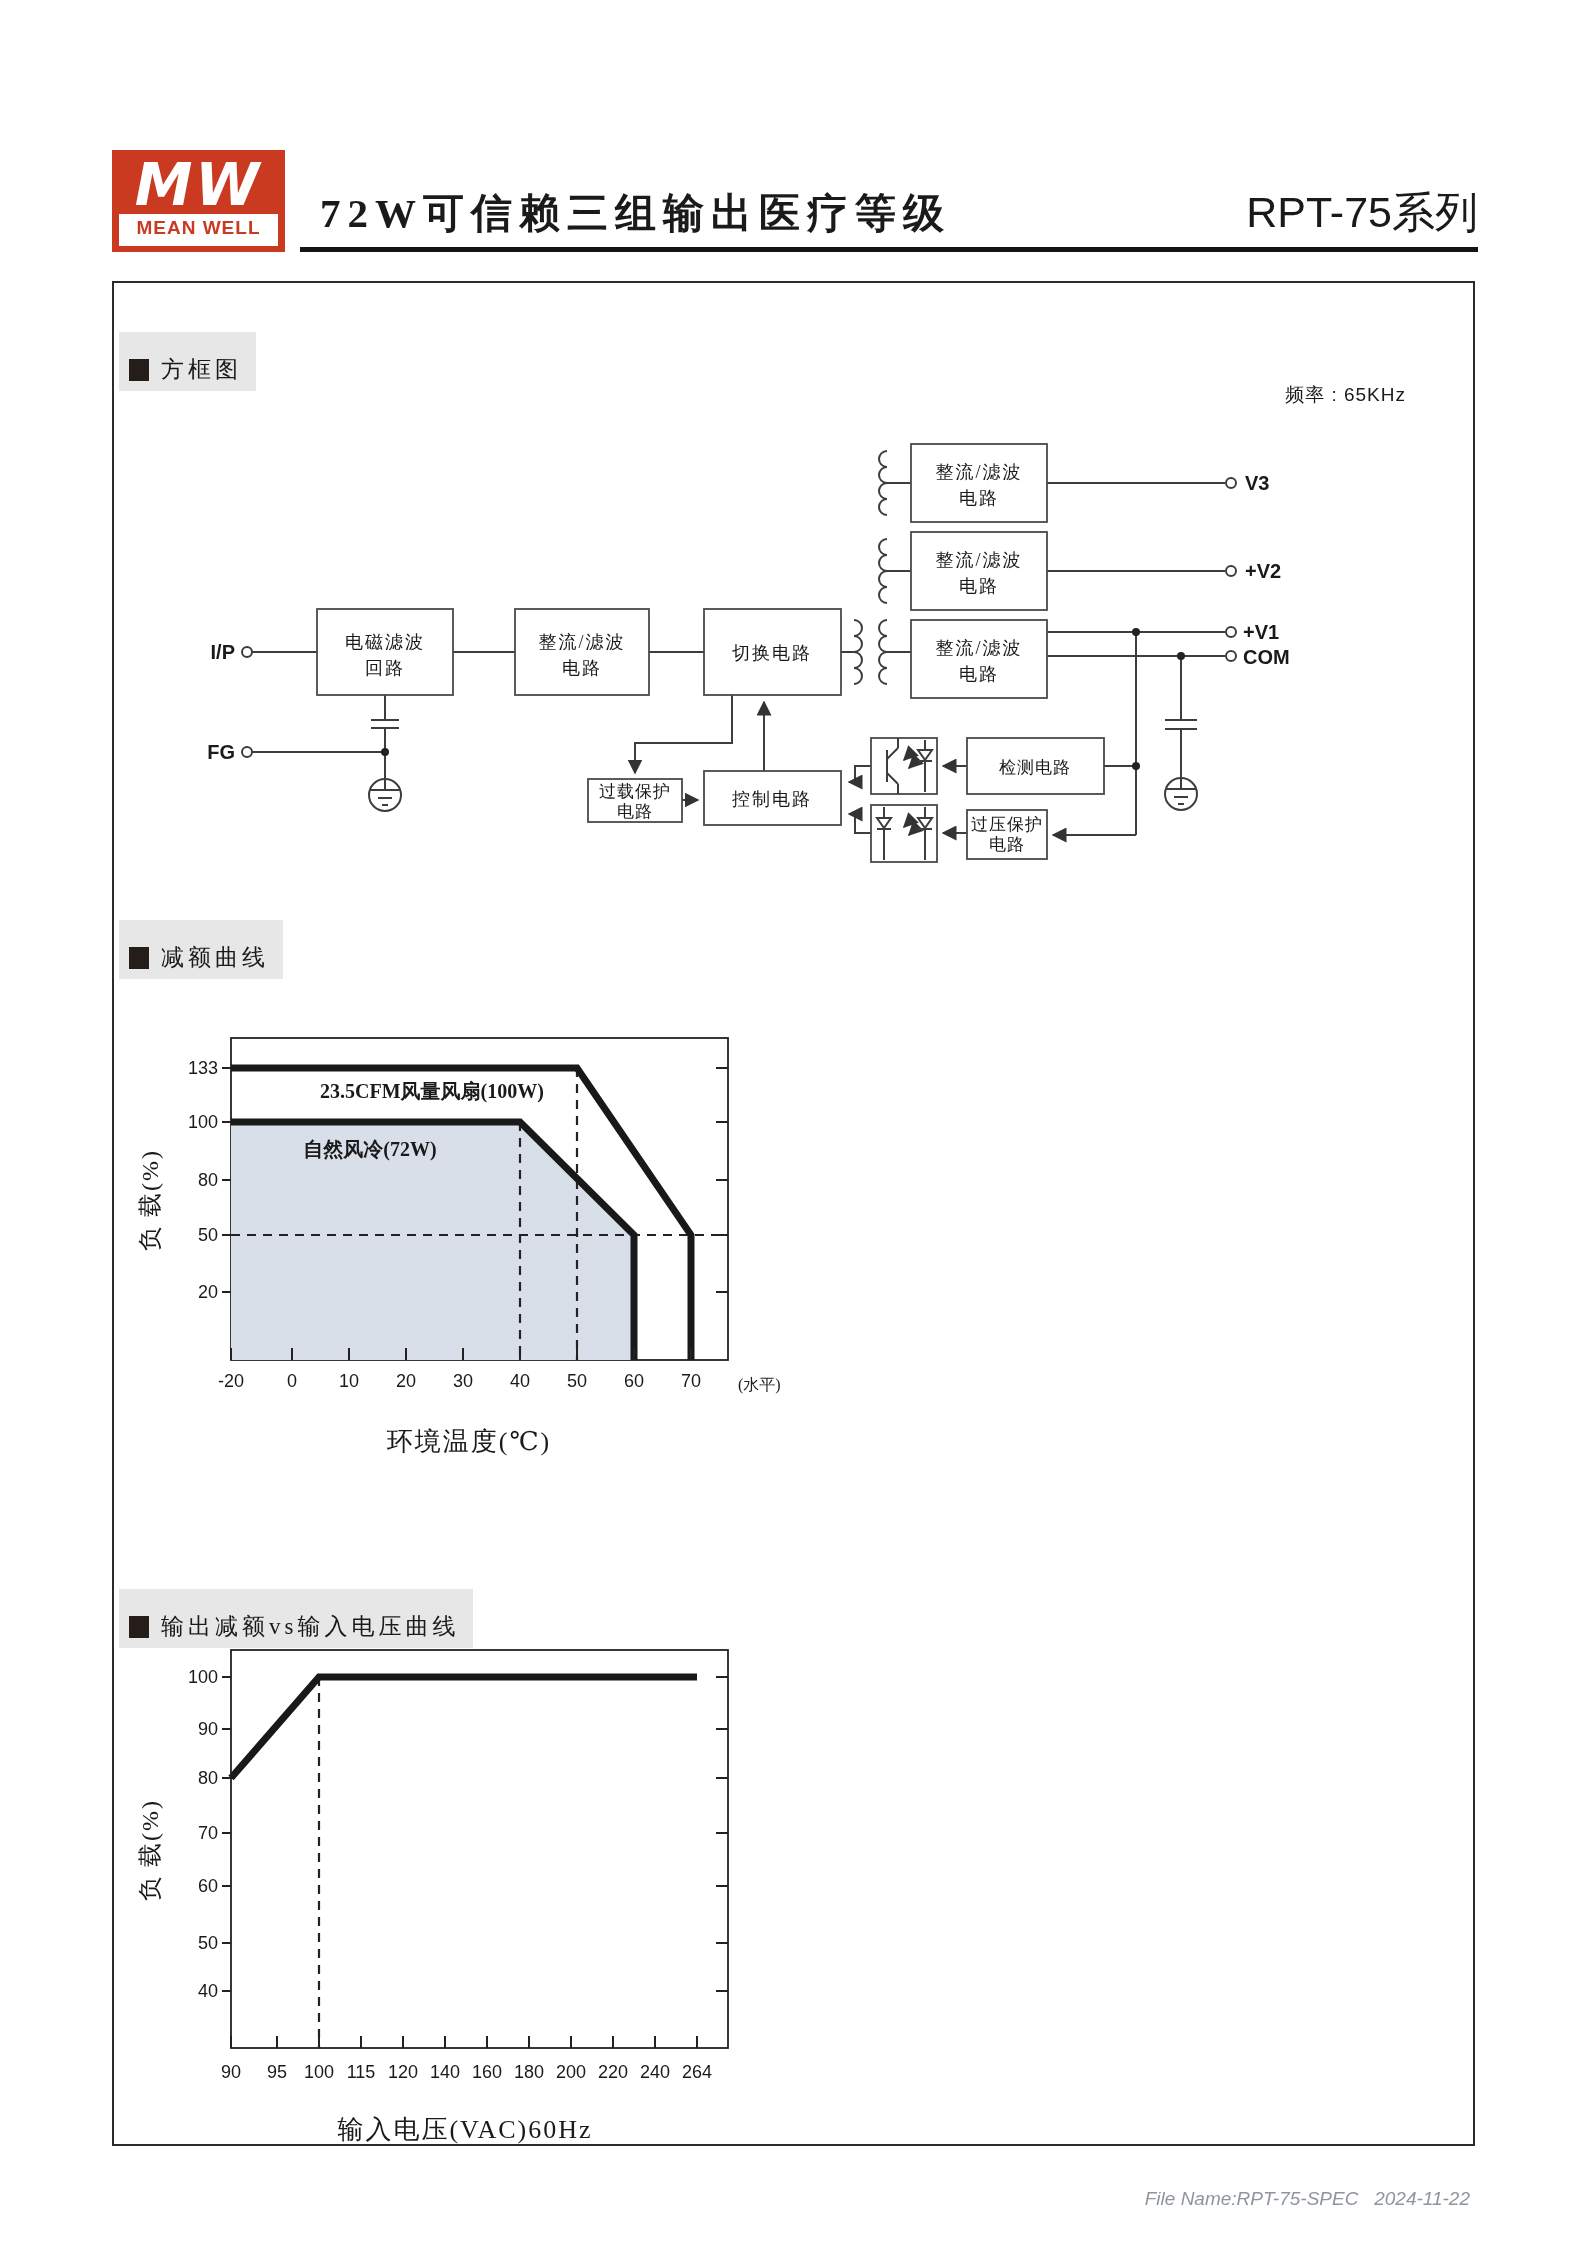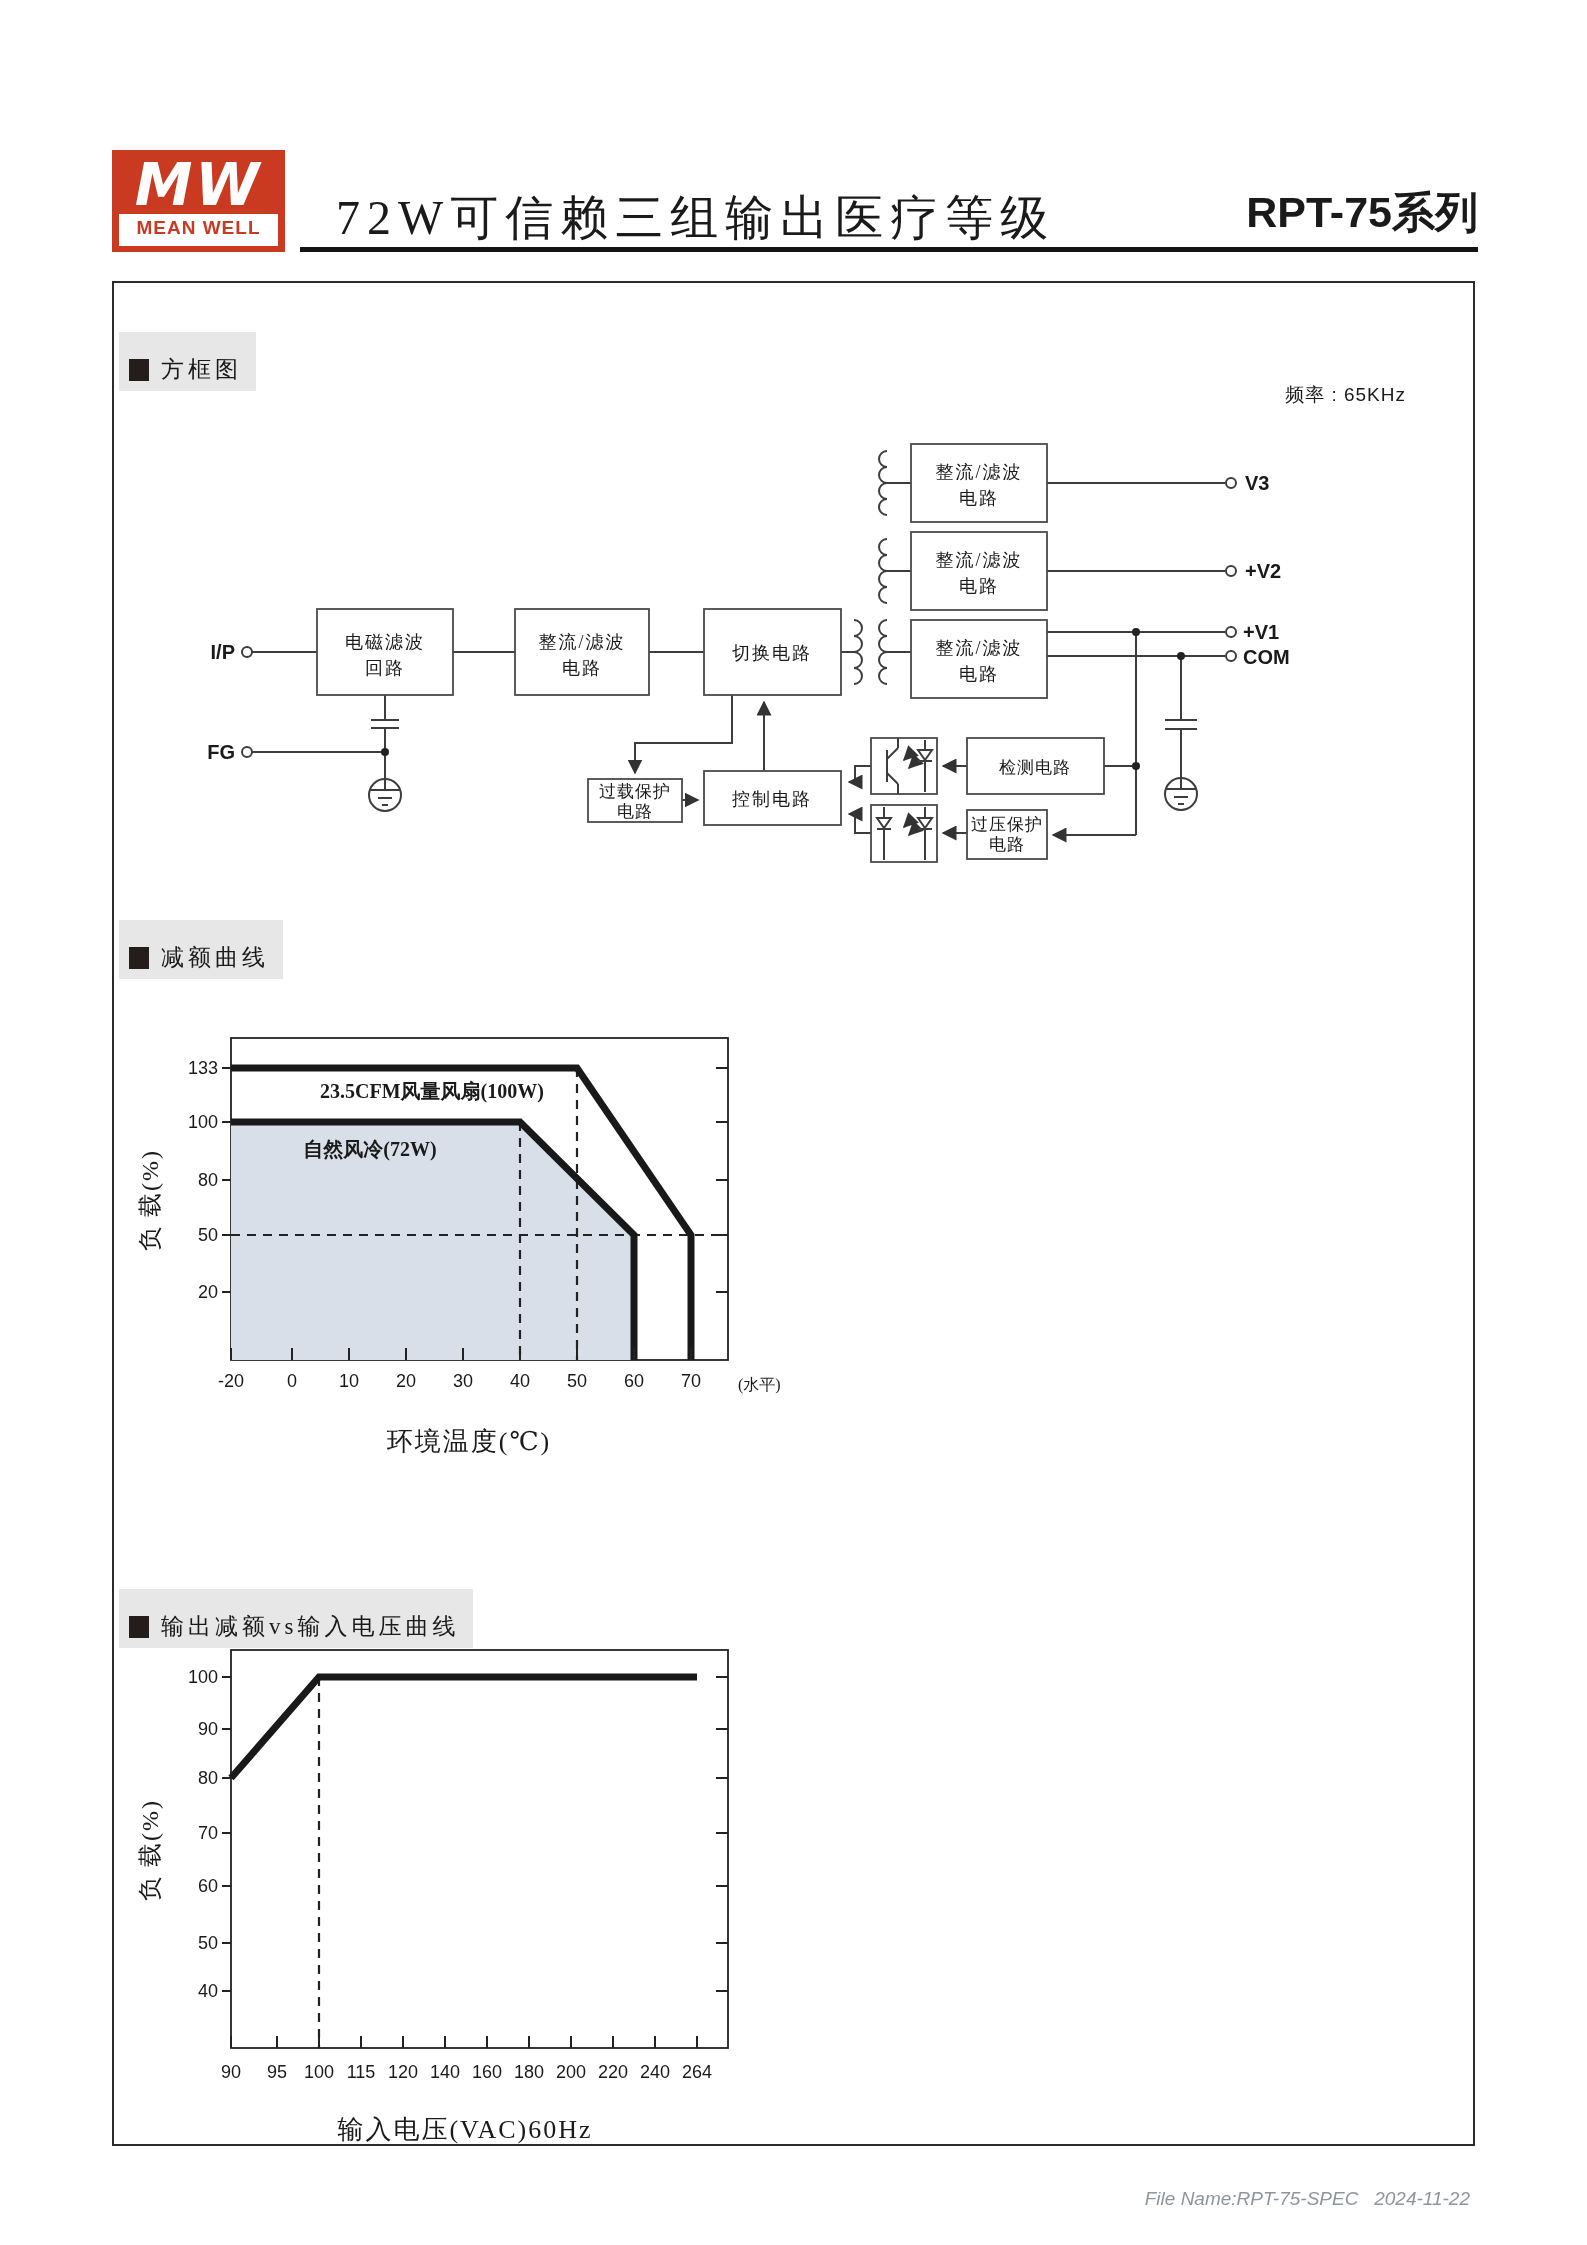--- a/index.html
+++ b/index.html
@@ -2,22 +2,22 @@
 <html><head>
 <meta charset="utf-8">
 <style>
   html,body{margin:0;padding:0;background:#ffffff;}
   body{width:1587px;height:2245px;position:relative;font-family:"Liberation Sans",sans-serif;color:#1a1a1a;overflow:hidden;}
   .abs{position:absolute;}
   
   .logo{left:112px;top:150px;width:173px;height:102px;background:#c93a20;}
   .logo .mw{display:block;text-align:center;font-size:58px;line-height:70px;font-style:italic;font-weight:700;color:#ffffff;letter-spacing:3px;font-family:"DejaVu Sans",sans-serif;border-radius:9px;}
   .logo .brand{position:absolute;left:7px;right:7px;bottom:6px;height:32px;background:#ffffff;color:#c93a20;font-weight:700;font-size:19px;line-height:27px;text-align:center;letter-spacing:1px;}
-  .title{left:336px;top:186px;font-size:48px;font-weight:400;letter-spacing:7px;font-family:"Liberation Serif","DejaVu Serif",serif;white-space:nowrap;}
-  .series{right:109px;top:184px;font-size:43px;font-weight:700;font-family:"Liberation Sans",sans-serif;white-space:nowrap;}
+  .title{left:320px;top:186px;font-size:41px;font-weight:700;letter-spacing:7px;font-family:"Liberation Serif","DejaVu Serif",serif;white-space:nowrap;}
+  .series{right:109px;top:184px;font-size:43px;font-weight:400;font-family:"Liberation Sans",sans-serif;white-space:nowrap;}
   .rule{left:300px;top:247px;width:1178px;height:5px;background:#141414;}
   
   .frame{left:112px;top:281px;width:1359px;height:1861px;border:2px solid #2b2b2b;}
   
   .secbar{background:#e7e7e7;display:inline-flex;align-items:center;padding:22px 14px 6px 10px;gap:12px;}
   .secbar .sq{width:20px;height:22px;background:#241d19;display:inline-block;}
   .secbar .st{font-size:23px;letter-spacing:4px;font-family:"Liberation Serif","DejaVu Serif",serif;font-weight:500;white-space:nowrap;}
   
   svg{overflow:visible;}
   svg text{font-family:"Liberation Sans",sans-serif;fill:#1a1a1a;}

